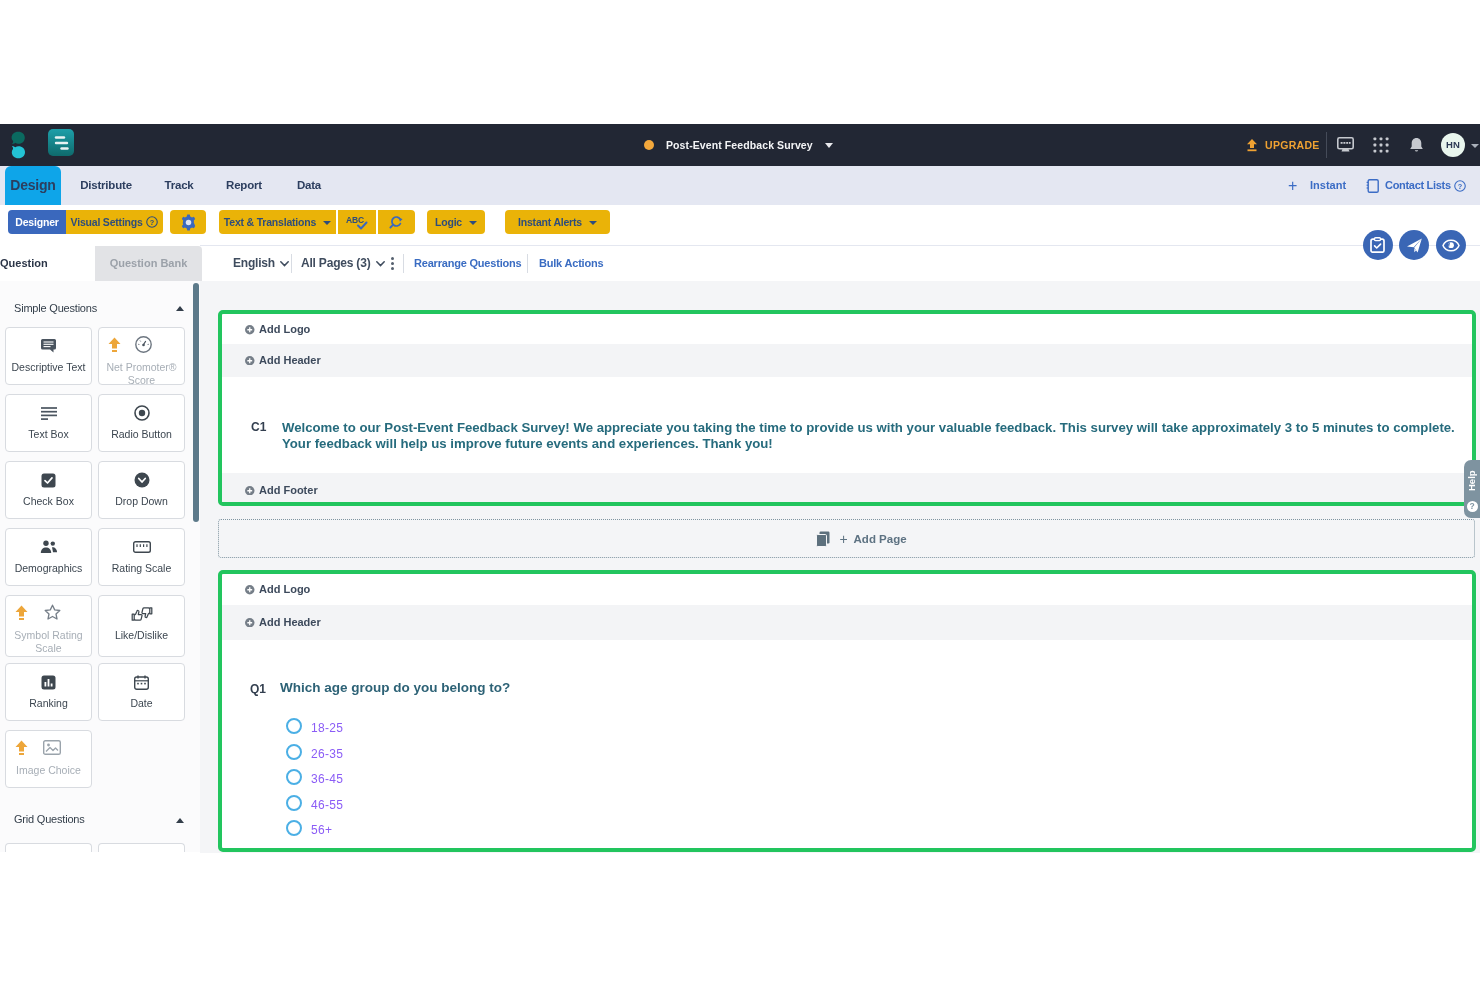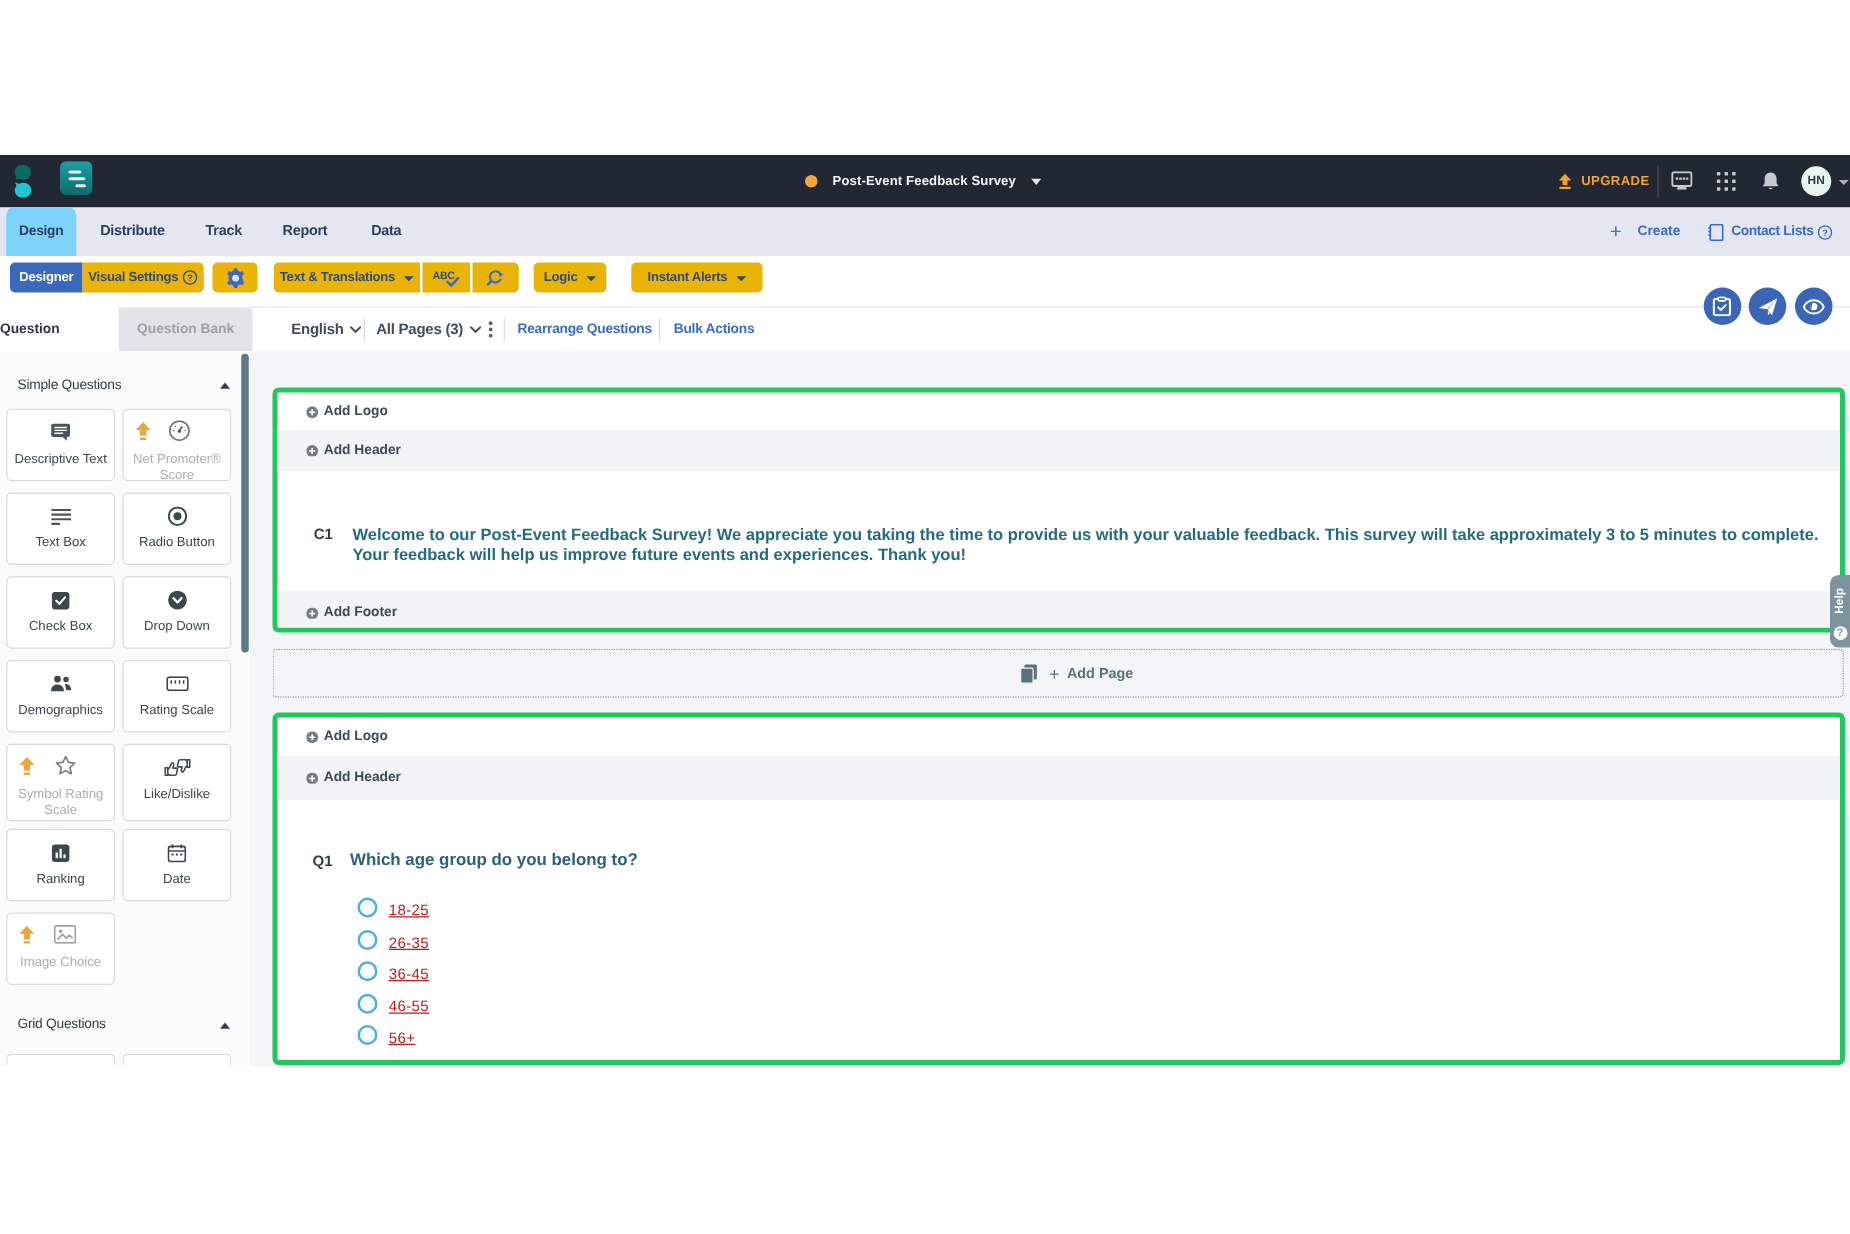--- a/index.html
+++ b/index.html
@@ -16,21 +16,21 @@
   #upg { position:absolute; left:1245px; top:0; height:42px; display:flex; align-items:center; color:#f0a232; }
   #upg .txt { font-size:10.5px; font-weight:bold; margin-left:6px; letter-spacing:0.3px; }
   .topsep { position:absolute; left:1326px; top:8px; width:1px; height:26px; background:#454b59; }
   .topicon { position:absolute; top:13px; }
   #avatar { position:absolute; left:1441px; top:9px; width:24px; height:24px; border-radius:50%; background:#e9f6ee; color:#2c3a55; font-size:9.5px; font-weight:bold; text-align:center; line-height:24px; letter-spacing:0.2px; }
   #avcar { position:absolute; left:1471px; top:20px; width:0; height:0; border-left:4px solid transparent; border-right:4px solid transparent; border-top:4.5px solid #aab0ba; }
 
   
   #tabsrow { position:absolute; left:0; top:166px; width:1480px; height:39px; background:#e4e7f2; }
   .maintab { position:absolute; top:0; height:39px; line-height:39px; font-size:11.5px; letter-spacing:-0.2px; font-weight:bold; color:#2c3e5f; transform:translateX(-50%); }
-  #tab-design { position:absolute; left:5px; top:0; width:56px; height:39px; background:#7dd3fc; border-radius:6px 6px 0 0; text-align:center; line-height:39px; font-size:11px; letter-spacing:-0.2px; font-weight:bold; color:#2c3e5f; }
+  #tab-design { position:absolute; left:5px; top:0; width:56px; height:39px; background:#0ea5e9; border-radius:6px 6px 0 0; text-align:center; line-height:39px; font-size:14px; letter-spacing:-0.2px; font-weight:bold; color:#2c3e5f; }
   #createg { position:absolute; left:0; top:0; width:1480px; height:39px; font-size:11px; font-weight:bold; color:#3b6cc5; }
   #createg span.it { position:absolute; top:0; height:39px; line-height:39px; }
 
   
   #toolbar { position:absolute; left:0; top:205px; width:1480px; height:41px; background:#fff; }
   .tbtn { position:absolute; top:5px; height:24px; background:#eab308; border-radius:4px; font-size:10.5px; letter-spacing:-0.2px; white-space:nowrap; font-weight:bold; color:#2e4d7b; display:flex; align-items:center; justify-content:center; }
   .bcar { width:0; height:0; border-left:4px solid transparent; border-right:4px solid transparent; border-top:4.5px solid #2e4d7b; margin-left:7px; margin-top:1px; }
 
   
   #subrow { position:absolute; left:0; top:246px; width:1480px; height:35px; background:#fff; }
@@ -52,21 +52,21 @@
   
   #canvas { position:absolute; left:200px; top:281px; width:1280px; height:572px; background:#f4f5f7; }
   .card { position:absolute; left:18px; width:1258px; background:#fff; border:4px solid #22c55e; border-radius:5px; overflow:hidden; }
   .grayrow { position:absolute; left:0; width:1256px; background:#f3f4f6; }
   .plusic { position:absolute; left:23px; }
   .albl { position:absolute; left:37px; font-size:11px; font-weight:bold; color:#3d4a5c; }
   #dashed { position:absolute; left:218px; top:519px; width:1257px; height:39px; border:1.5px dotted #7f95a1; border-radius:3px; }
   .qnum { position:absolute; font-size:12px; font-weight:bold; color:#333f4f; }
   .qtext { position:absolute; font-size:13.5px; font-weight:bold; color:#2d6276; }
   .ropt { position:absolute; width:16px; height:16px; border-radius:50%; border:2px solid #4bafe5; background:#fff; }
-  .rlbl { position:absolute; font-size:12px; color:#b91c1c; font-weight:500; letter-spacing:0.3px;text-decoration:underline; }
+  .rlbl { position:absolute; font-size:12px; color:#8b5cf6; font-weight:500; letter-spacing:0.3px; }
 
   
   .fab { position:absolute; top:230px; width:30px; height:30px; border-radius:50%; background:#3a66b5; display:flex; align-items:center; justify-content:center; }
 
   
   #help { position:absolute; left:1464px; top:460px; width:16px; height:58px; background:#7e93a0; border-radius:7px 0 0 7px; }
 </style>
 </head>
 <body>
 <div id="app">
@@ -131,21 +131,21 @@
   </div>
 
   <div id="tabsrow">
     <div id="tab-design">Design</div>
     <div class="maintab" style="left:106px;">Distribute</div>
     <div class="maintab" style="left:179px;">Track</div>
     <div class="maintab" style="left:244px;">Report</div>
     <div class="maintab" style="left:309px;">Data</div>
     <div id="createg">
       <span class="it" style="left:1288px; font-weight:normal; font-size:16px; color:#3b6cc5;">+</span>
-      <span class="it" style="left:1310px;">Create</span>
+      <span class="it" style="left:1310px;">Instant</span>
       <svg style="position:absolute; left:1366px; top:13px;" width="13" height="14" viewBox="0 0 13 14">
         <rect x="2.2" y="0.7" width="10" height="12.6" rx="1.4" fill="none" stroke="#3b6cc5" stroke-width="1.4"></rect>
         <line x1="2.2" y1="3.4" x2="0.6" y2="3.4" stroke="#3b6cc5" stroke-width="1.2"></line>
         <line x1="2.2" y1="6.2" x2="0.6" y2="6.2" stroke="#3b6cc5" stroke-width="1.2"></line>
         <line x1="2.2" y1="9" x2="0.6" y2="9" stroke="#3b6cc5" stroke-width="1.2"></line>
       </svg>
       <span class="it" style="left:1385px; letter-spacing:-0.3px;">Contact Lists</span>
       <svg style="position:absolute; left:1454px; top:13.5px;" width="12" height="12" viewBox="0 0 13 13">
         <circle cx="6.5" cy="6.5" r="5.7" fill="none" stroke="#3b6cc5" stroke-width="1.2"></circle>
         <text x="6.5" y="9.3" text-anchor="middle" font-size="8" font-weight="bold" fill="#3b6cc5" font-family="Liberation Sans">?</text>

